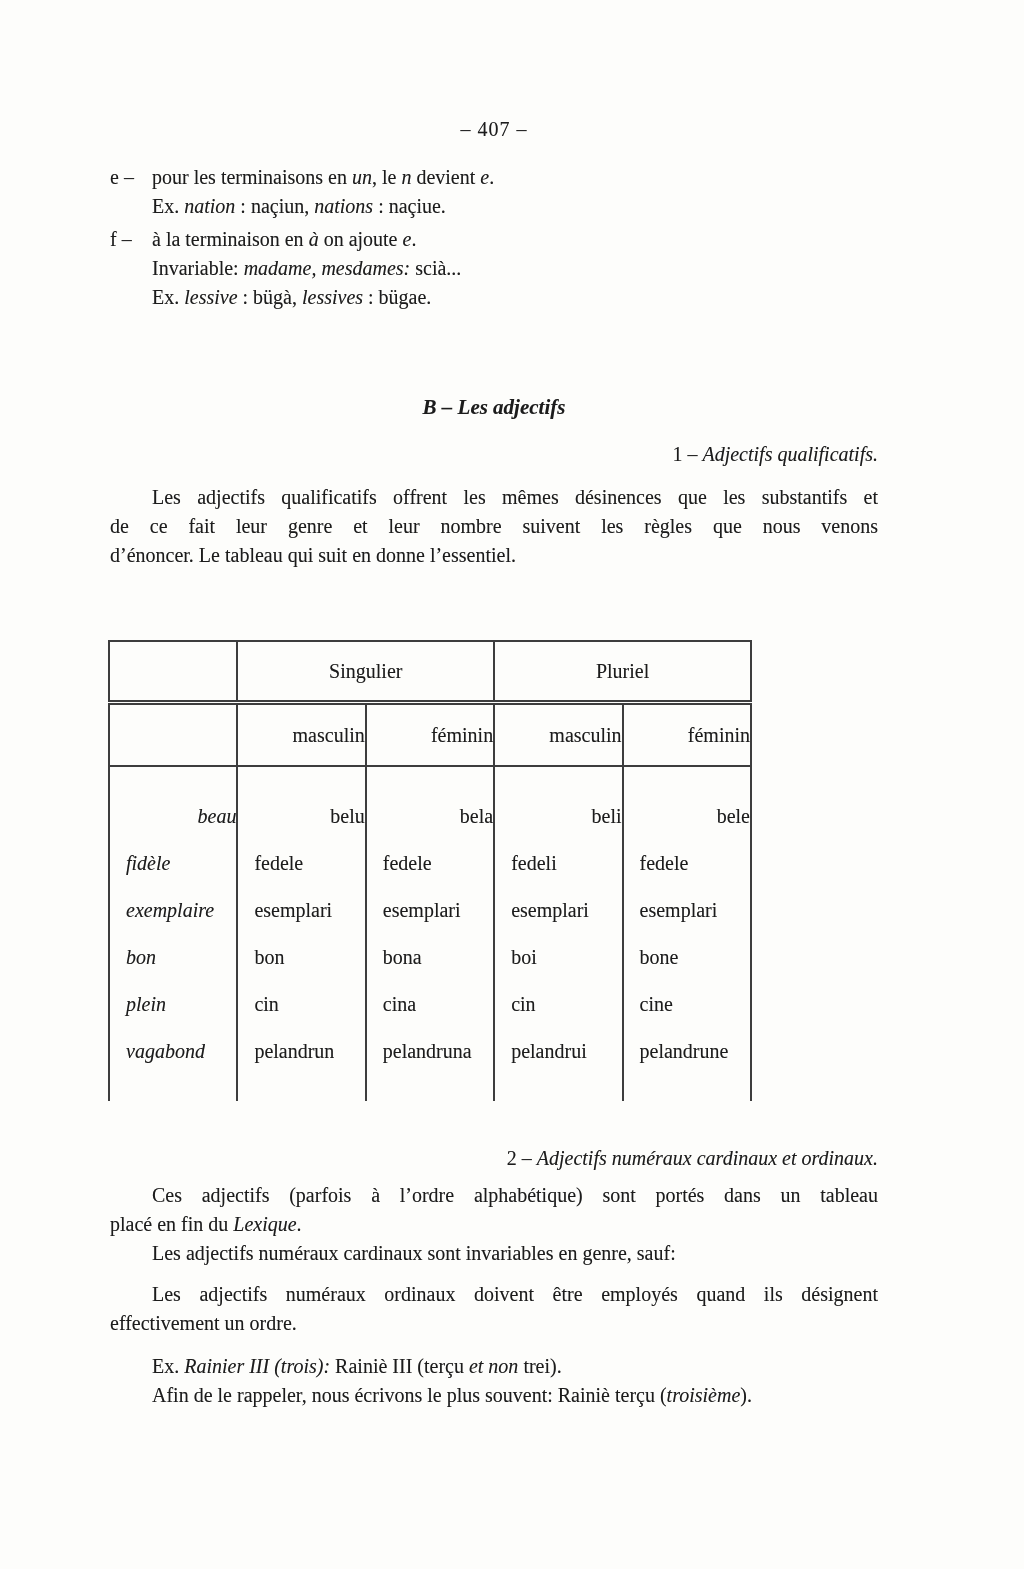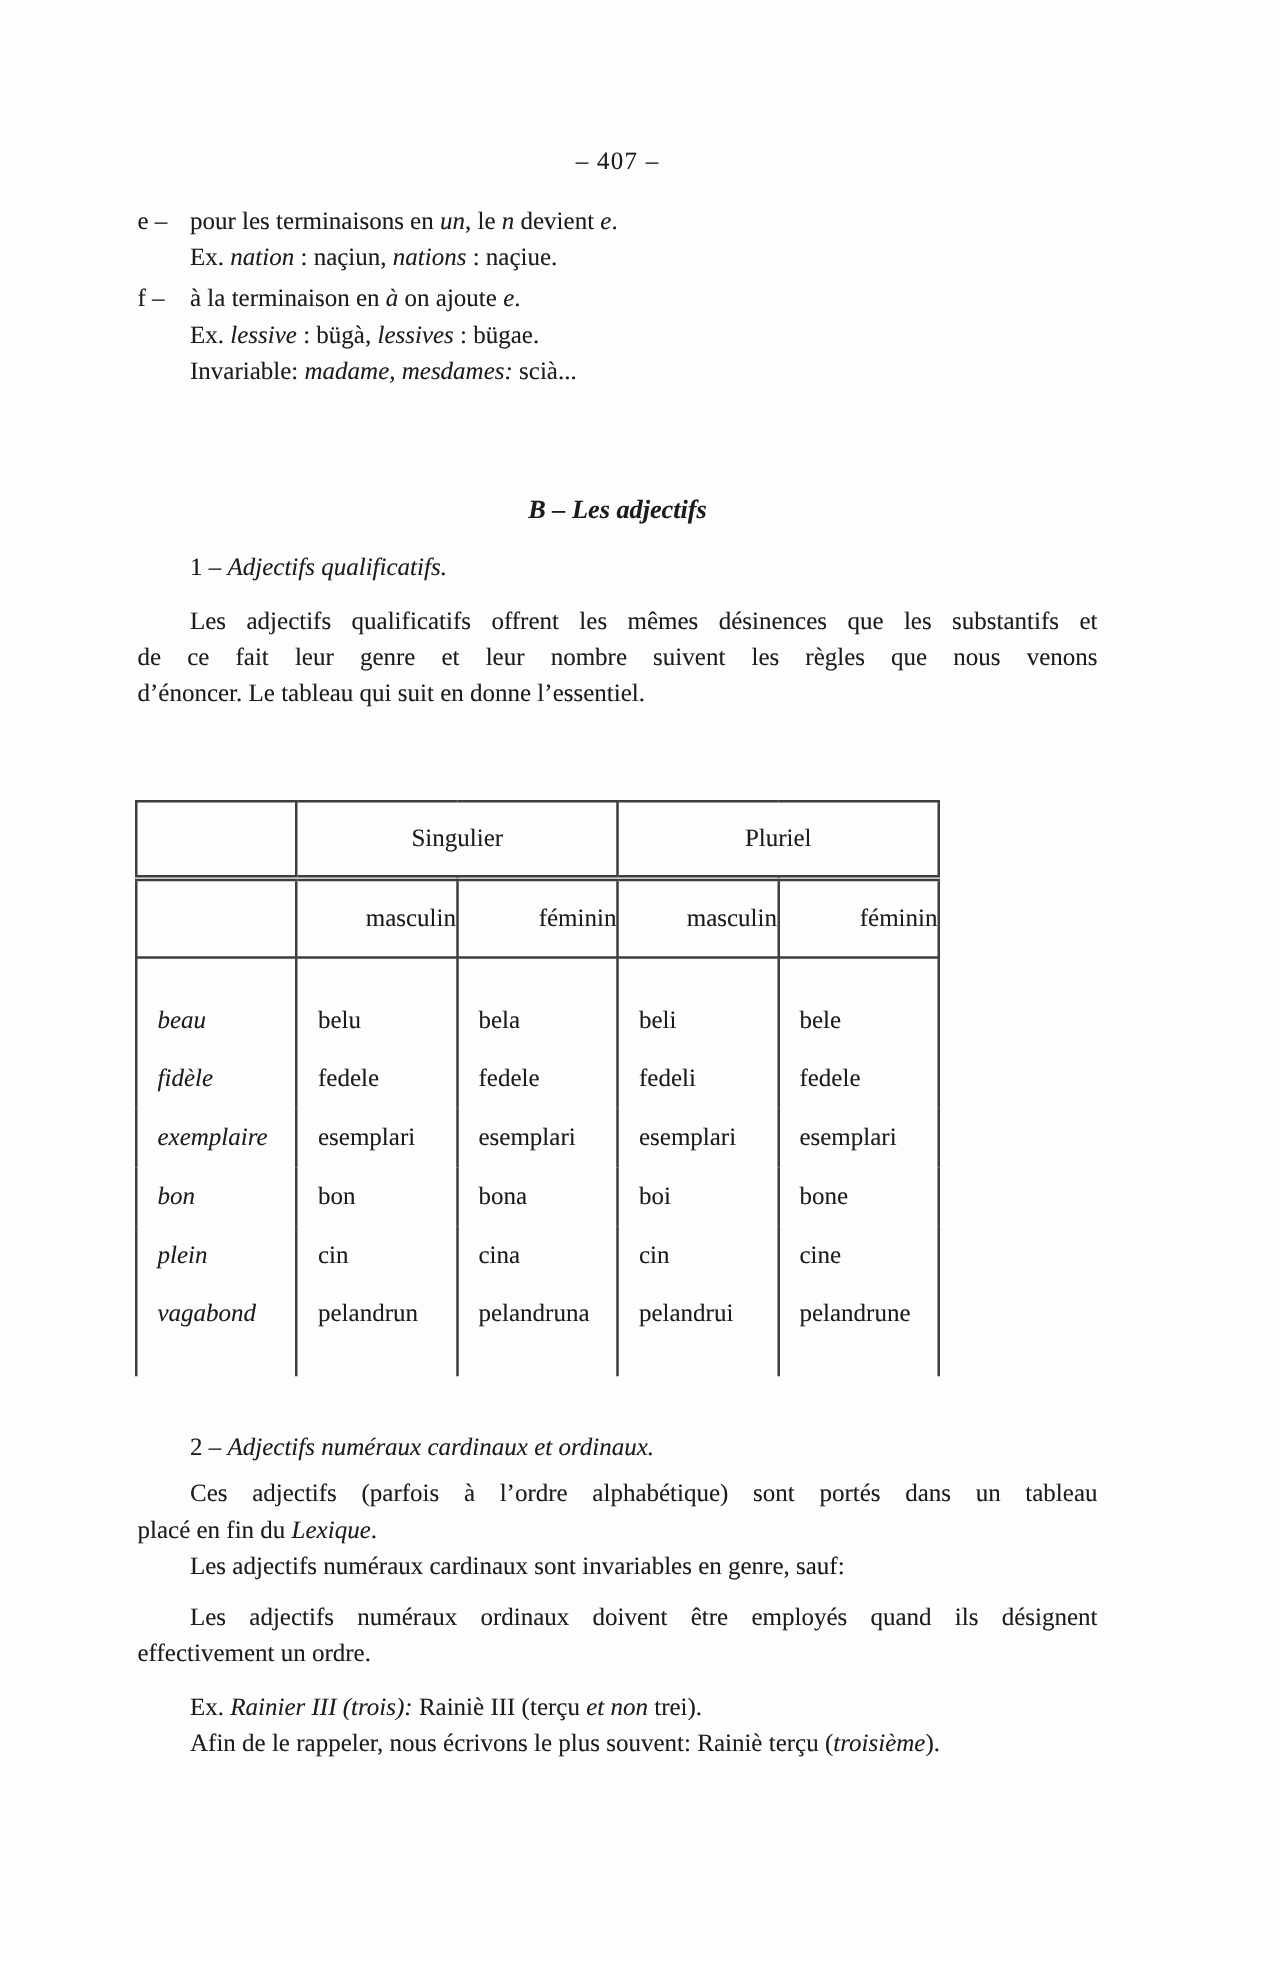--- a/index.html
+++ b/index.html
@@ -26,21 +26,21 @@
   .marker { flex:0 0 42px; font-size:20px; line-height:29px; }
   .hang-body { flex:1; }
   .item-f { margin-top:4px; }
 
   .section-heading {
     margin:81px 0 0 0;
     text-align:center;
     font-size:21px; line-height:29px;
     font-weight:bold; font-style:italic;
   }
-  .subheading { margin-top:18px; font-size:20px; line-height:29px; text-indent:42px; }
+  .subheading { margin-top:18px; font-size:20px; line-height:29px; text-indent:42px;text-align:right; }
   .subheading-2 { margin-top:43px; }
 
   .para { margin-top:14px; }
   .para-2 { margin-top:8px; }
   .gap-12 { margin-top:12px; }
   .gap-14 { margin-top:14px; }
   .indent { text-indent:42px; }
   .j { text-align:justify; text-align-last:justify; }
 
   table.adj {
@@ -56,21 +56,21 @@
     height:58px; text-align:center; vertical-align:middle;
     border-bottom:5px double #3d3d3d;
   }
   .adj .hrow2 th, .adj .hrow2 td { height:60px; text-align:right; vertical-align:middle; }
   .adj .brow td {
     border-top:none; border-bottom:none;
     line-height:47px; vertical-align:top;
     padding-left:16px;
   }
   .adj .brow td:first-child { font-style:italic; }
-  .adj .brow-first td { padding-top:26px; }
+  .adj .brow-first td { padding-top:26px;text-align:right; }
   .adj .brow-last td { padding-bottom:26px; }
 </style>
 </head>
 <body>
 
 <div class="page">
 
   <div class="page-number">– 407 –</div>
 
   <div class="intro">
@@ -78,22 +78,22 @@
       <span class="marker">e –</span>
       <div class="hang-body">
         <div class="line"><span>pour les terminaisons en </span><span class="it">un</span><span>, le </span><span class="it">n</span><span> devient </span><span class="it">e</span><span>.</span></div>
         <div class="line"><span>Ex. </span><span class="it">nation</span><span> : naçiun, </span><span class="it">nations</span><span> : naçiue.</span></div>
       </div>
     </div>
     <div class="hang item-f">
       <span class="marker">f –</span>
       <div class="hang-body">
         <div class="line"><span>à la terminaison en </span><span class="it">à</span><span> on ajoute </span><span class="it">e</span><span>.</span></div>
+        <div class="line"><span>Invariable: </span><span class="it">madame, mesdames:</span><span> scià...</span></div>
         <div class="line"><span>Ex. </span><span class="it">lessive</span><span> : bügà, </span><span class="it">lessives</span><span> : bügae.</span></div>
-        <div class="line"><span>Invariable: </span><span class="it">madame, mesdames:</span><span> scià...</span></div>
       </div>
     </div>
   </div>
 
   <div class="section-heading">B – Les adjectifs</div>
 
   <div class="line subheading"><span>1 – </span><span class="it">Adjectifs qualificatifs.</span></div>
 
   <div class="para">
     <div class="line j indent">Les adjectifs qualificatifs offrent les mêmes désinences que les substantifs et</div>

